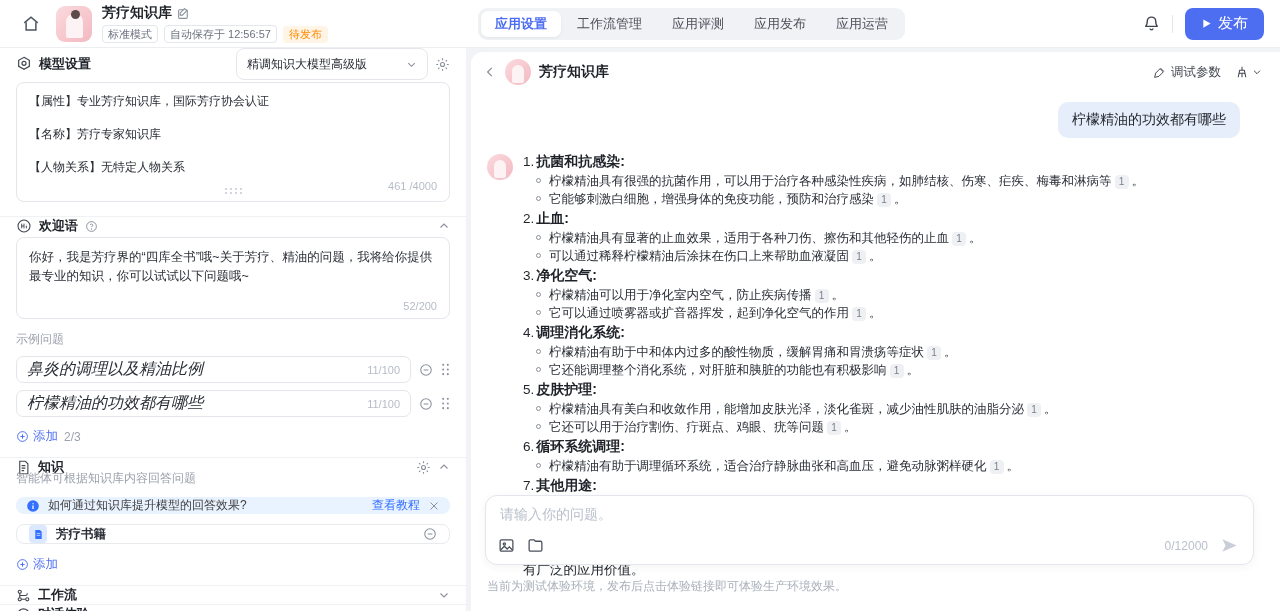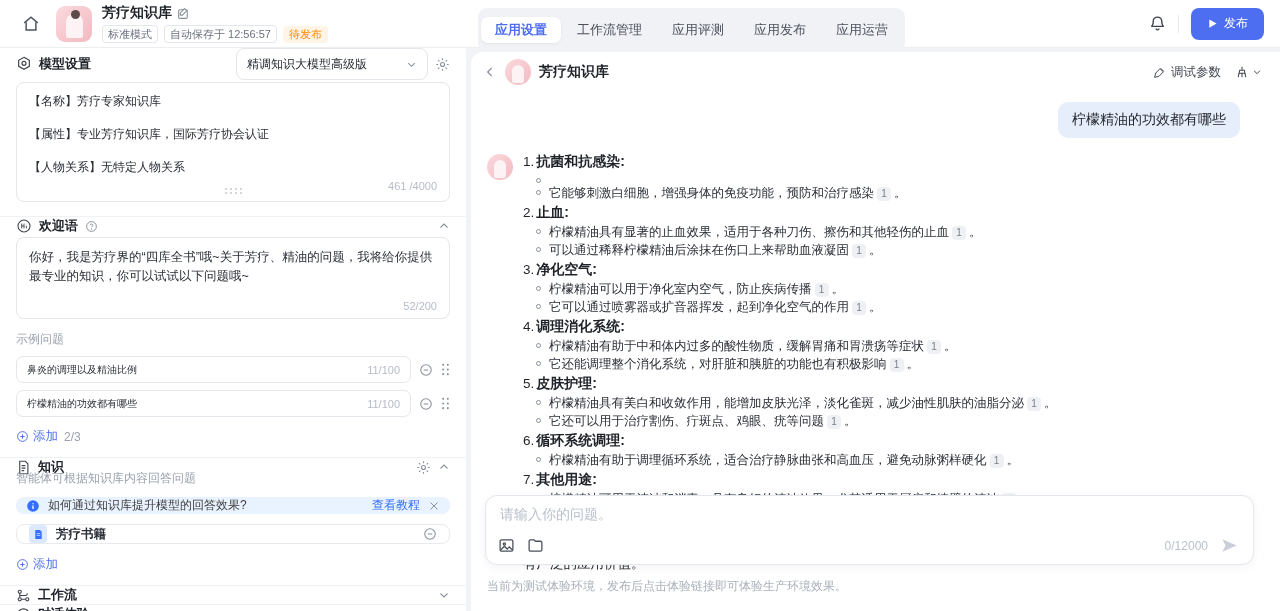--- a/index.html
+++ b/index.html
@@ -14,28 +14,28 @@
   .app-avatar::after { content:""; position:absolute; left:10px; top:8px; width:17px; height:24px; background:#fdf3f4; border-radius:8px 8px 2px 2px; }
   .app-avatar::before { content:""; position:absolute; left:15px; top:4px; width:9px; height:9px; background:#5d4a49; border-radius:50%; z-index:1; }
   .title-block { margin-left:10px; }
   .title-row { display:flex; align-items:center; gap:5px; }
   .app-title { font-size:14px; font-weight:700; color:#1f2329; }
   .edit-icon { color:#8a909c; }
   .badge-row { display:flex; align-items:center; gap:6px; margin-top:3px; }
   .mini-badge { font-size:11px; color:#6b7280; border:1px solid #e3e6eb; border-radius:4px; padding:0 5px; line-height:16px; background:#fff; }
   .status-badge { font-size:11px; color:#ff8800; background:#fff5e6; border-radius:4px; padding:0 6px; line-height:17px; }
 
-  .tabs { position:absolute; left:478px; top:8px; height:44px; background:#f1f2f6; border-radius:9px; padding:3px; display:flex; align-items:center; gap:2px; }
+  .tabs { position:absolute; left:478px; top:8px; height:32px; background:#f1f2f6; border-radius:9px; padding:3px; display:flex; align-items:center; gap:2px; }
   .tab { height:26px; padding:0 14px; display:flex; align-items:center; font-size:13px; color:#4b5059; border-radius:7px; cursor:pointer; white-space:nowrap; }
   .tab.active { background:#fff; color:#4e6ef2; font-weight:700; box-shadow:0 1px 3px rgba(0,0,0,.06); }
 
   .top-right { margin-left:auto; display:flex; align-items:center; gap:12px; }
   .bell-btn { color:#3d424b; cursor:pointer; }
   .v-div { width:1px; height:18px; background:#e5e7eb; }
-  .publish-btn { height:32px; padding:0 16px; background:#4e6ef2; color:#fff; border:none; border-radius:8px; font-size:12px; display:flex; align-items:center; gap:6px; cursor:pointer; font-family:inherit; }
+  .publish-btn { height:32px; padding:0 16px; background:#4e6ef2; color:#fff; border:none; border-radius:8px; font-size:15px; display:flex; align-items:center; gap:6px; cursor:pointer; font-family:inherit; }
 
   
   .main { display:flex; height:563px; }
   .left-panel { width:466px; background:#fff; flex:none; display:flex; flex-direction:column; overflow:hidden; }
   .divider { height:1px; background:#f0f1f4; flex:none; }
 
   .sec-pad { padding:0 16px; }
   .sec-head-row { display:flex; align-items:center; height:40px; gap:7px; }
   .sec-icon { color:#42474f; flex:none; }
   .sec-title { font-size:13px; font-weight:700; color:#1f2329; }
@@ -51,21 +51,21 @@
   .drag-dots { position:absolute; left:50%; transform:translateX(-50%); bottom:6px; color:#c4c9d2; }
   .counter { margin-left:auto; font-size:11px; color:#b6bcc7; }
 
   .welcome-box { margin:2px 16px 10px; border:1px solid #e4e6eb; border-radius:8px; padding:10px 12px 6px; }
   .welcome-box .wtext { font-size:12.5px; color:#2a2e36; line-height:19px; }
   .welcome-foot { display:flex; height:26px; align-items:flex-end; }
 
   .examples-label { font-size:12px; color:#9aa1ac; margin:2px 16px 8px; }
   .q-row { display:flex; align-items:center; margin:0 16px 7px; gap:8px; }
   .q-input { flex:1; height:27px; border:1px solid #e4e6eb; border-radius:7px; display:flex; align-items:center; padding:0 10px; gap:8px; }
-  .q-input input { border:none; outline:none; flex:1; font-size:10px; color:#2a2e36; font-family:inherit; background:transparent; }
+  .q-input input { border:none; outline:none; flex:1; font-size:16px; color:#2a2e36; font-family:inherit; background:transparent;font-style:italic; }
   .q-counter { font-size:11px; color:#b6bcc7; }
   .add-row { display:flex; align-items:center; gap:6px; margin:4px 16px 12px; }
   .add-link { color:#4e6ef2; font-size:12.5px; display:flex; align-items:center; gap:4px; cursor:pointer; }
   .add-count { font-size:12px; color:#9aa1ac; }
 
   .know-desc { font-size:12px; color:#9aa1ac; margin:-6px 16px 10px; }
   .banner { margin:0 16px 10px; background:#e9f2ff; border-radius:8px; height:34px; display:flex; align-items:center; padding:0 10px; gap:8px; }
   .banner-text { font-size:12px; color:#404040; flex:1; }
   .banner-link { font-size:12px; color:#3370ff; cursor:pointer; }
   .kn-item { margin:0 16px 8px; border:1px solid #e9eaee; border-radius:8px; height:42px; display:flex; align-items:center; padding:0 12px; gap:9px; }
@@ -181,22 +181,22 @@
         <svg width="11" height="11" viewBox="0 0 24 24" fill="none" stroke="#8a909c" stroke-width="2.4">
             <path d="M5 9l7 7 7-7"></path>
           </svg>
       </div>
       <svg class="gray-ic" width="15" height="15" viewBox="0 0 24 24" fill="none" stroke="currentColor" stroke-width="1.8">
           <circle cx="12" cy="12" r="3.2"></circle>
           <path d="M12 2v3M12 19v3M2 12h3M19 12h3M4.9 4.9l2.1 2.1M17 17l2.1 2.1M19.1 4.9L17 7M7 17l-2.1 2.1"></path>
         </svg>
     </div>
     <div class="prompt-box">
+      <p>【属性】专业芳疗知识库，国际芳疗协会认证</p>
       <p>【名称】芳疗专家知识库</p>
-      <p>【属性】专业芳疗知识库，国际芳疗协会认证</p>
       <p style="margin-bottom:2px">【人物关系】无特定人物关系</p>
       <div class="prompt-foot">
         <svg class="drag-dots" width="18" height="8" viewBox="0 0 18 8" fill="currentColor">
             <circle cx="2" cy="2" r="1"></circle>
             <circle cx="7" cy="2" r="1"></circle>
             <circle cx="12" cy="2" r="1"></circle>
             <circle cx="17" cy="2" r="1"></circle>
             <circle cx="2" cy="6" r="1"></circle>
             <circle cx="7" cy="6" r="1"></circle>
             <circle cx="12" cy="6" r="1"></circle>
@@ -387,20 +387,21 @@
         <div class="user-bubble">柠檬精油的功效都有哪些</div>
 
         <div class="bot-row">
           <div class="bot-avatar"></div>
           <div class="bot-content">
 
             <div class="ans-sec">
               <div class="sec-head"><span class="sec-num">1.</span><span class="ans-title">抗菌和抗感染:</span></div>
               <div class="bullet">
                   <span class="marker-dot"></span>
+                  <span><span class="btext">柠檬精油具有很强的抗菌作用，可以用于治疗各种感染性疾病，如肺结核、伤寒、疟疾、梅毒和淋病等</span><span class="cite">1</span><span class="period">。</span></span>
                 </div>
               <div class="bullet">
                   <span class="marker-dot"></span>
                   <span><span class="btext">它能够刺激白细胞，增强身体的免疫功能，预防和治疗感染</span><span class="cite">1</span><span class="period">。</span></span>
                 </div>
             </div>
 
             <div class="ans-sec">
               <div class="sec-head"><span class="sec-num">2.</span><span class="ans-title">止血:</span></div>
               <div class="bullet">

